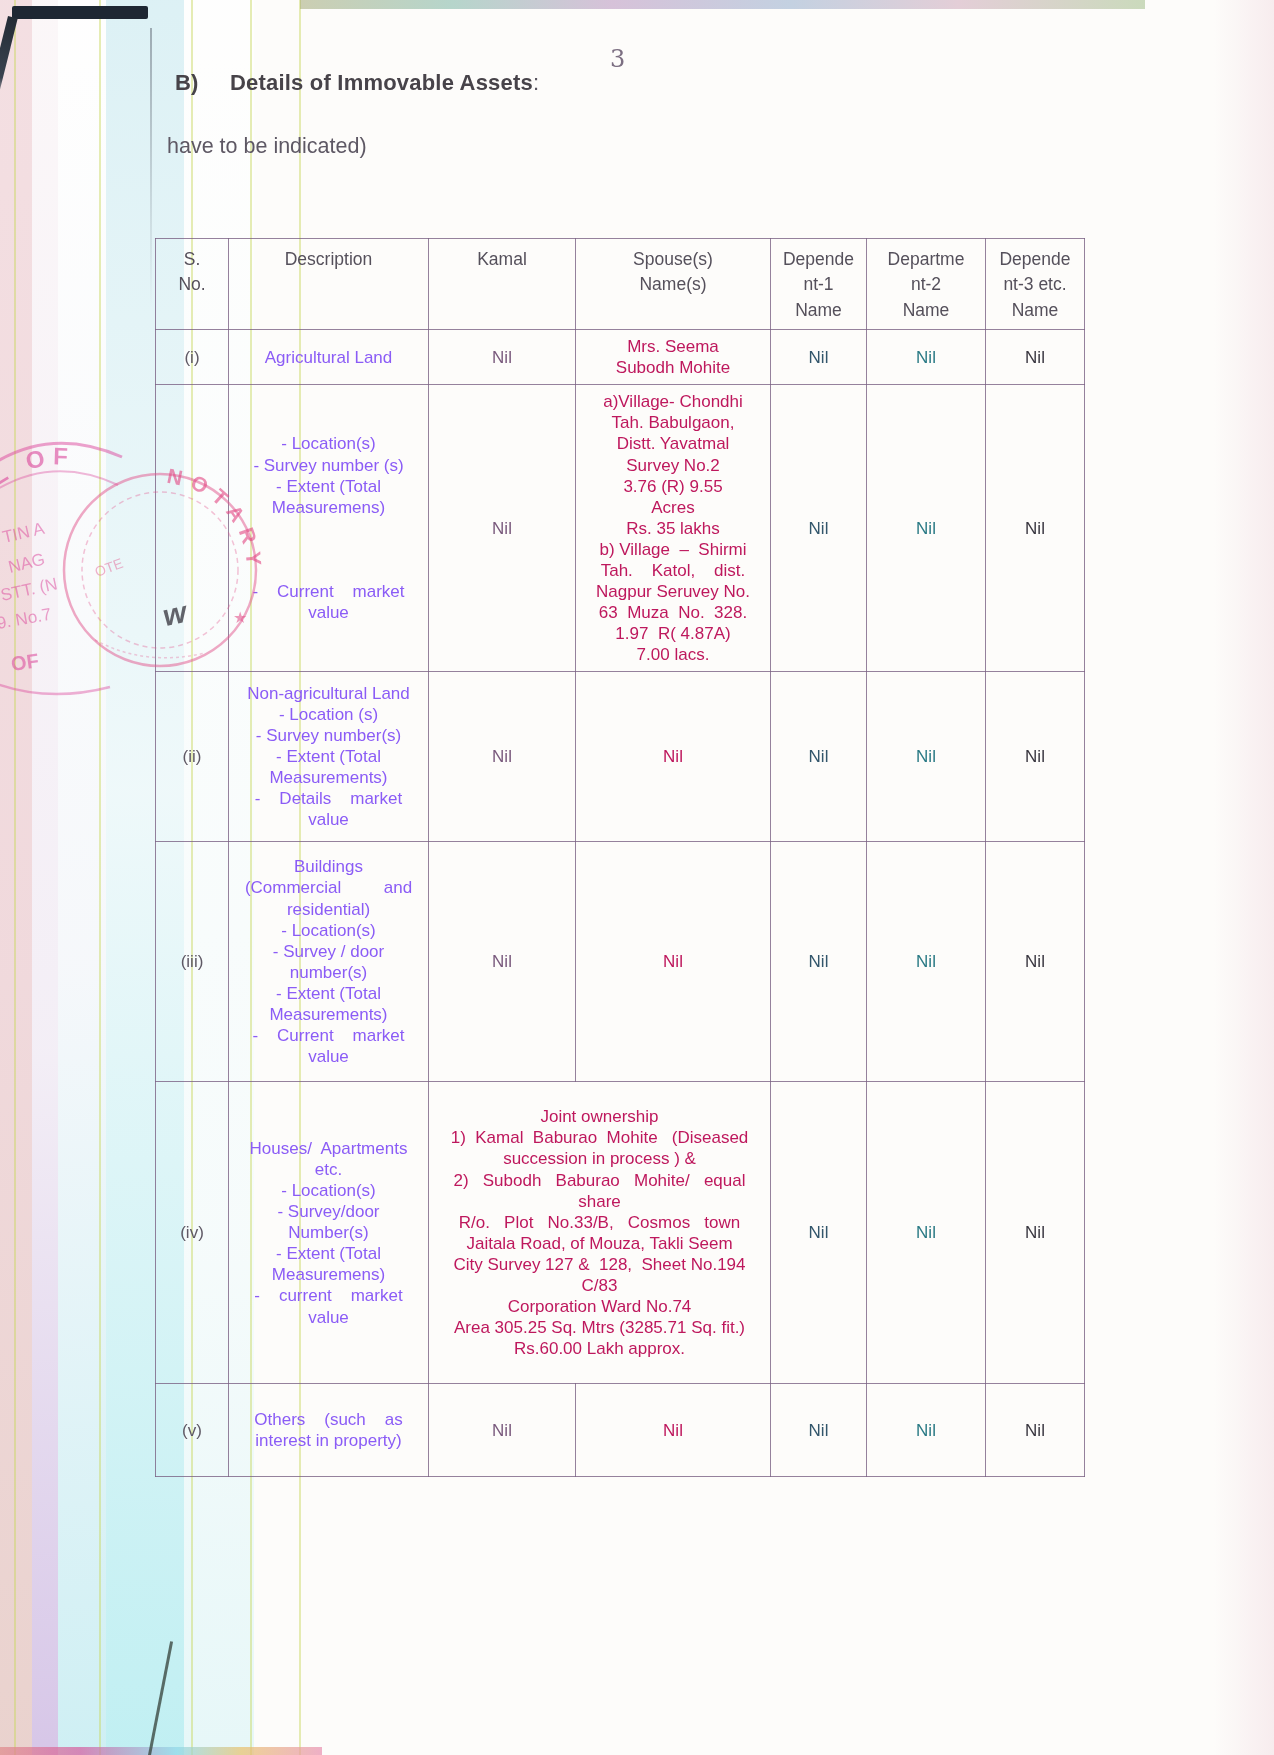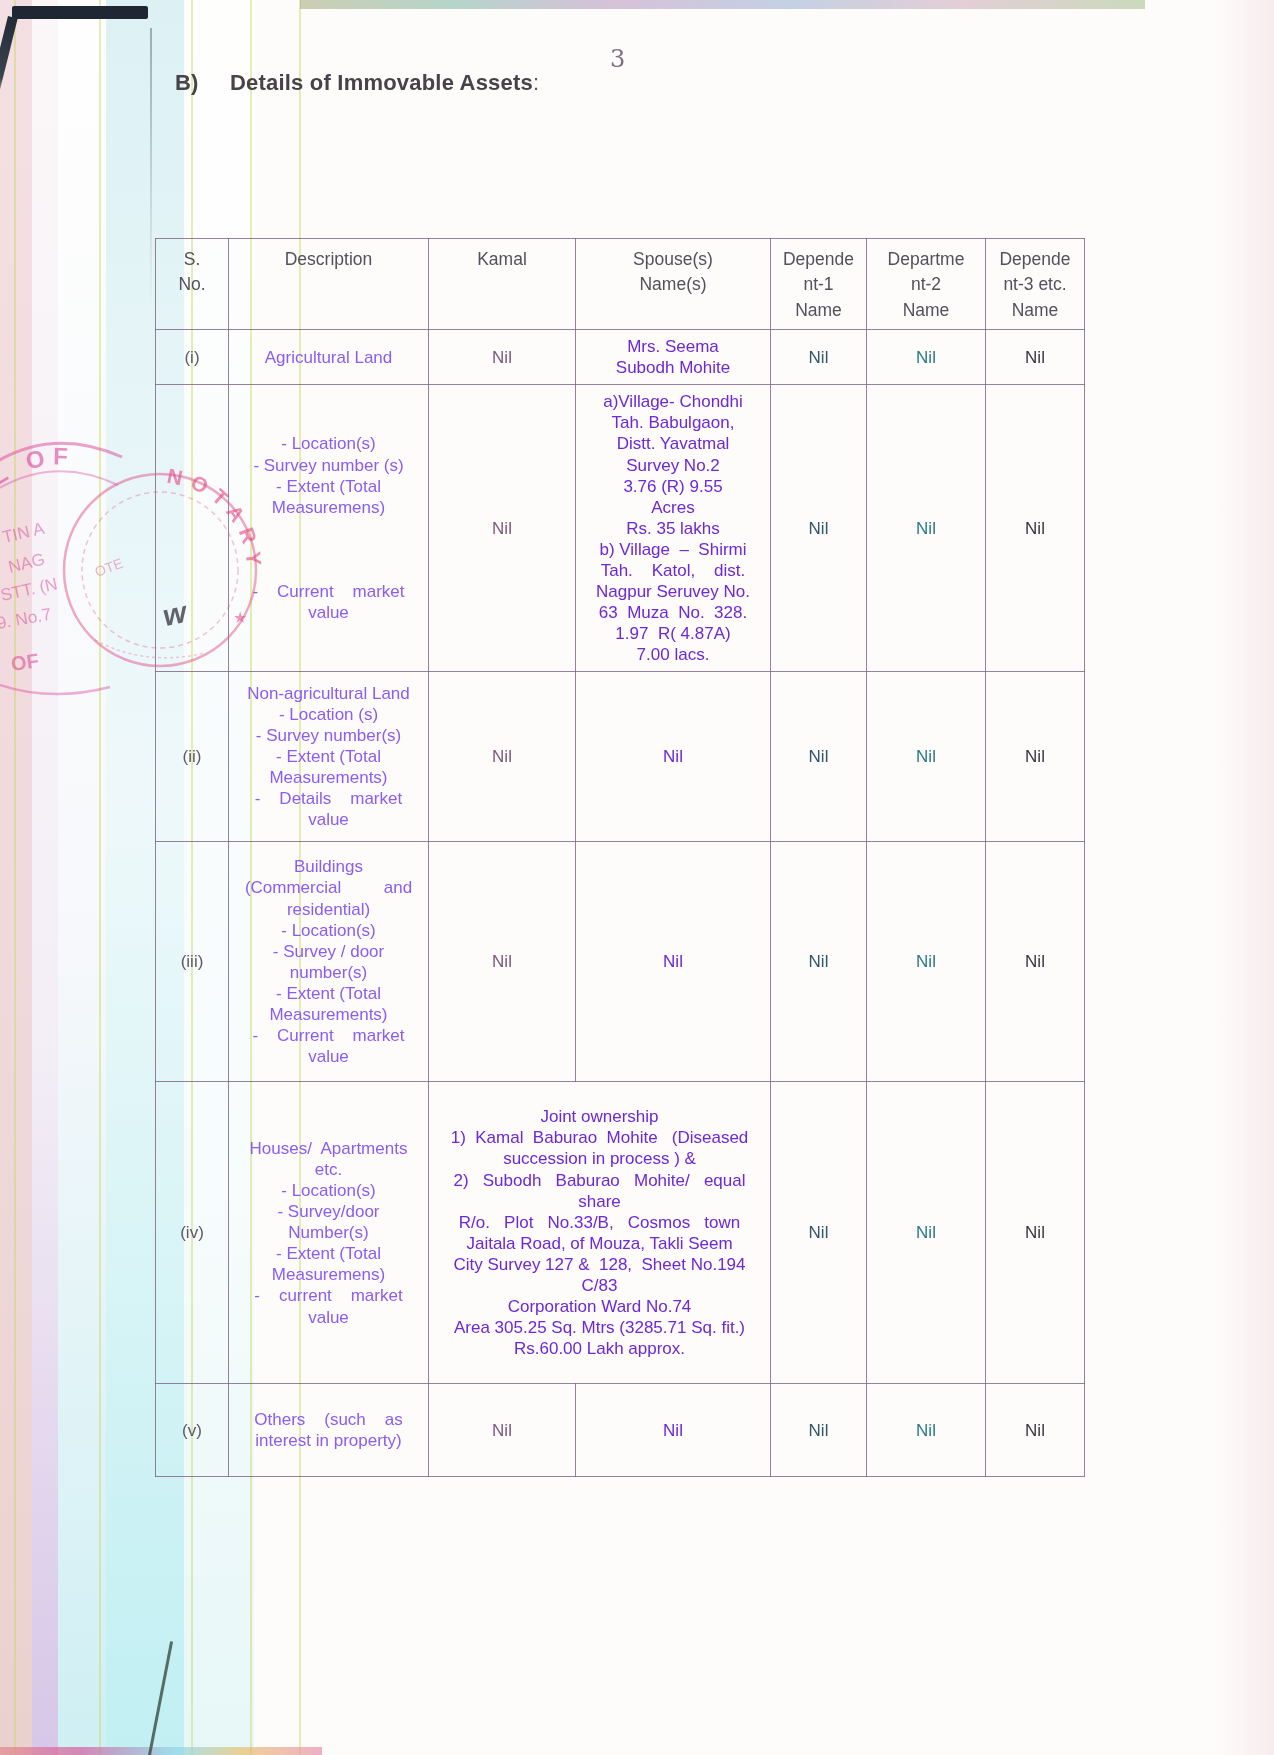--- a/index.html
+++ b/index.html
@@ -40,21 +40,21 @@
     padding:6px 9px;vertical-align:middle;text-align:center;
     white-space:pre-wrap;word-wrap:break-word;overflow:hidden;
   }
   table.assets th{vertical-align:top;padding-top:8px;color:#55505b;font-size:17.5px;line-height:1.45;}
   th.h-dep1{color:#3a5a74;}
   th.h-dep2{color:#2f7b8b;margin-top:16px;}
   td.sno{vertical-align:top;color:#5f5965;}
   td.desc{vertical-align:top;text-align:left;color:#8b5cf6;padding-left:11px;}
   td.cell-top-left{vertical-align:top;text-align:left;padding-left:13px;}
   .c-self{color:#7a5a7d;}
-  .c-spouse{color:#6d28d9;margin-top:16px;}
+  .c-spouse{color:#be185d;margin-top:16px;}
   .c-dep1{color:#33566b;}
   .c-dep2{color:#2b7a85;}
   .c-dep3{color:#3a3740;}
   
   .stamp{pointer-events:none;}
   .hand-mark{left:163px;top:597px;font-size:30px;color:#4a4a52;font-style:italic;font-weight:bold;transform:rotate(-12deg);opacity:.85;}
 </style>
 </head>
 <body>
 
@@ -78,20 +78,21 @@
   <div class="abs bottom-strip"></div>
   <div class="abs diag-line"></div>
 
   <div class="abs page-number">3</div>
 
   <div class="abs heading">
     <span class="hlabel">B)</span><span>Details of Immovable Assets</span><span class="hcolon">:</span>
   </div>
 
   <div class="abs note">
+    <div>have to be indicated)</div>
   </div>
 
   <table class="assets">
     <colgroup>
       <col style="width:73px">
         <col style="width:200px">
         <col style="width:147px">
       <col style="width:195px">
         <col style="width:96px">
         <col style="width:119px">

